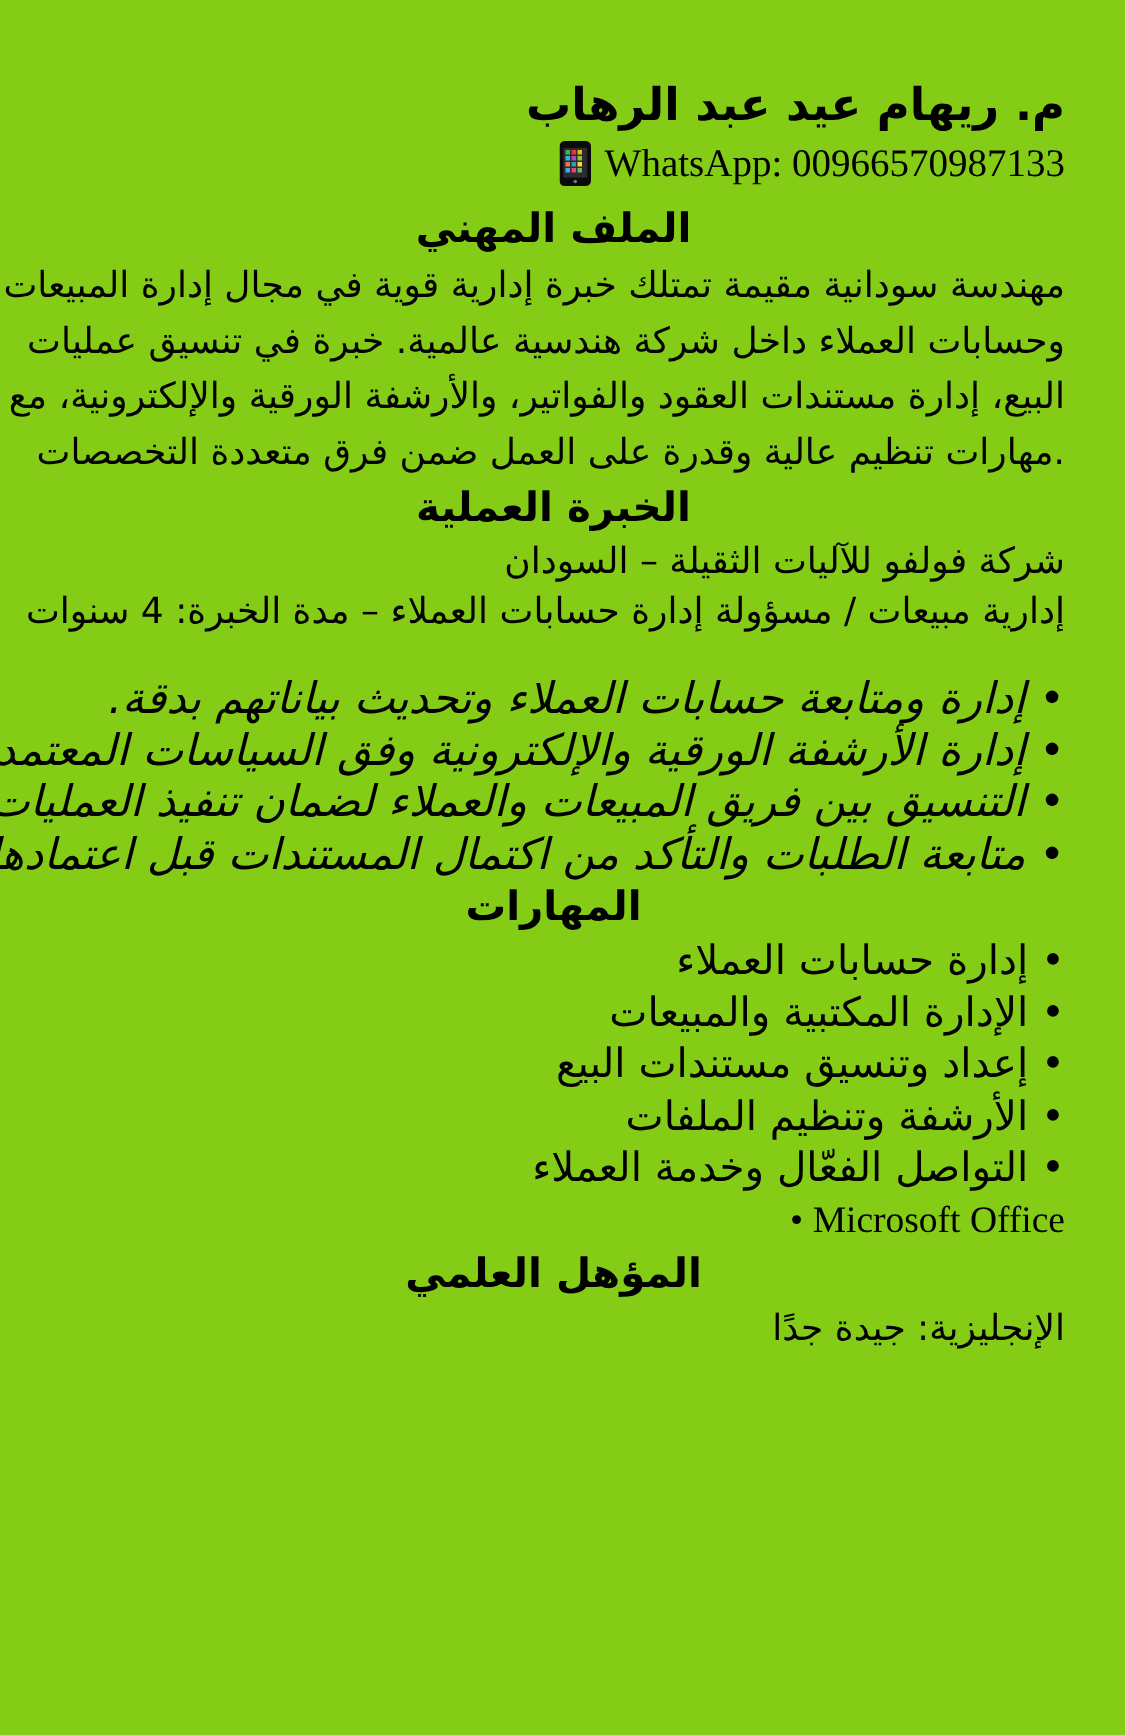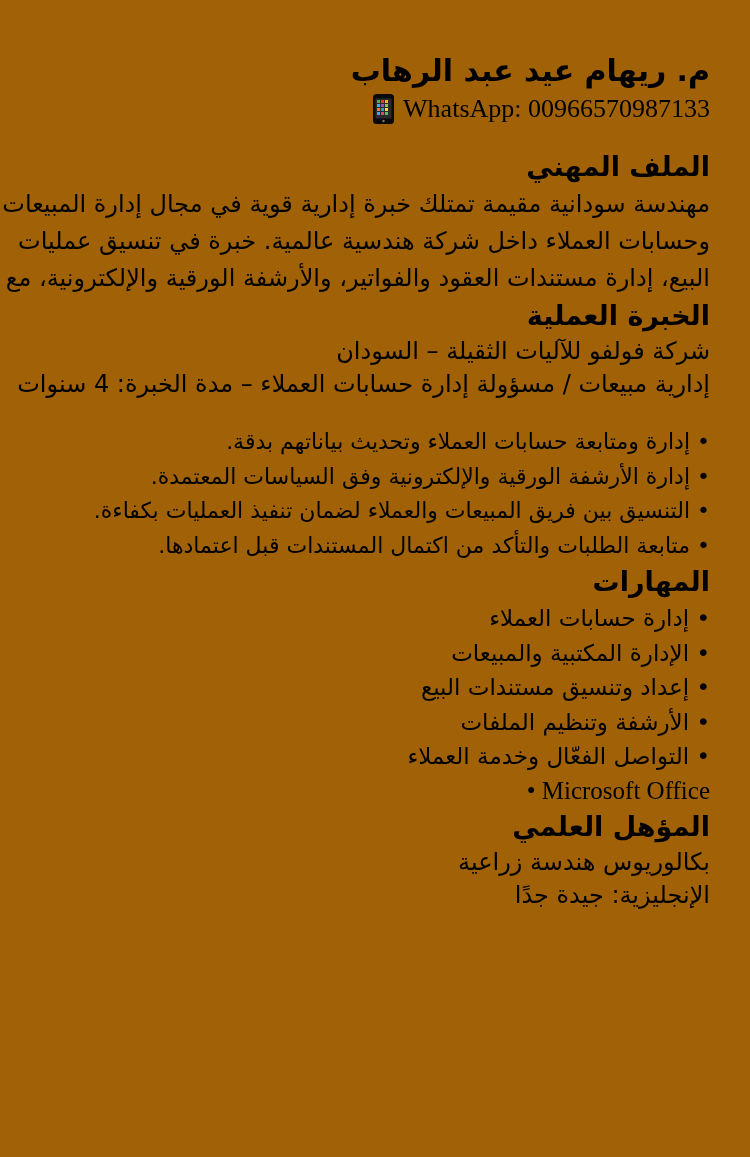--- a/index.html
+++ b/index.html
@@ -1,47 +1,47 @@
 <!DOCTYPE html>
 <html lang="ar"><head>
 <meta charset="utf-8">
 <style>
   html,body{margin:0;padding:0;background:#e9e9e9;}
   .page{
     position:relative;
     width:750px;height:1157px;
     margin:0 auto;
-    background:#a16207;
+    background:#84cc16;
     color:#000;
     font-family:"DejaVu Sans",sans-serif;
     box-sizing:border-box;
     padding:50px 40px 0 28px;
     overflow:hidden;
     direction:rtl;
     text-align:right;
   }
   .name{
     font-size:30px;font-weight:bold;line-height:42px;
     letter-spacing:0;
   }
   .wa-line{
     direction:ltr;
     display:flex;justify-content:flex-end;align-items:center;gap:9px;
     font-family:"Liberation Serif",serif;
     font-size:26px;line-height:34px;
-    margin-bottom:22px;
+    margin-bottom:8px;
   }
   .sec-title{
-    font-size:27px;font-weight:bold;line-height:38px;margin:0;padding:0;
+    font-size:27px;font-weight:bold;line-height:38px;margin:0;padding:0;text-align:center;
   }
   .pline{font-size:24px;line-height:37px;white-space:nowrap;}
   .subline{font-size:24px;line-height:33px;white-space:nowrap;}
   .xp-gap{height:24px;}
-  .blist .bitem{font-size:22px;line-height:34.5px;white-space:nowrap;}
-  .sklist .bitem{font-size:23px;line-height:34.5px;white-space:nowrap;}
+  .blist .bitem{font-size:29px;line-height:34.5px;white-space:nowrap;font-style:italic;}
+  .sklist .bitem{font-size:27px;line-height:34.5px;white-space:nowrap;}
   .sklist .bitem:last-child{font-family:"Liberation Serif",serif;font-size:25px;}
   .phone-svg{display:block;}
 </style>
 </head>
 <body>
 
 <div class="page">
 
   <div class="name">م. ريهام عيد عبد الرهاب</div>
 
@@ -66,20 +66,21 @@
       </svg>
     </span>
     <span>WhatsApp: 00966570987133</span>
   </div>
 
   <h2 class="sec-title">الملف المهني</h2>
   <div>
       <div class="pline">مهندسة سودانية مقيمة تمتلك خبرة إدارية قوية في مجال إدارة المبيعات</div>
       <div class="pline">وحسابات العملاء داخل شركة هندسية عالمية. خبرة في تنسيق عمليات</div>
       <div class="pline">البيع، إدارة مستندات العقود والفواتير، والأرشفة الورقية والإلكترونية، مع</div>
+      <div class="pline">.مهارات تنظيم عالية وقدرة على العمل ضمن فرق متعددة التخصصات</div>
     </div>
 
   <h2 class="sec-title">الخبرة العملية</h2>
   <div class="subline">شركة فولفو للآليات الثقيلة – السودان</div>
   <div class="subline">إدارية مبيعات / مسؤولة إدارة حسابات العملاء – مدة الخبرة: 4 سنوات</div>
   <div class="xp-gap"></div>
   <div class="blist">
       <div class="bitem">• إدارة ومتابعة حسابات العملاء وتحديث بياناتهم بدقة.</div>
       <div class="bitem">• إدارة الأرشفة الورقية والإلكترونية وفق السياسات المعتمدة.</div>
       <div class="bitem">• التنسيق بين فريق المبيعات والعملاء لضمان تنفيذ العمليات بكفاءة.</div>
@@ -90,19 +91,18 @@
   <div class="sklist">
       <div class="bitem">• إدارة حسابات العملاء</div>
       <div class="bitem">• الإدارة المكتبية والمبيعات</div>
       <div class="bitem">• إعداد وتنسيق مستندات البيع</div>
       <div class="bitem">• الأرشفة وتنظيم الملفات</div>
       <div class="bitem">• التواصل الفعّال وخدمة العملاء</div>
       <div class="bitem">Microsoft Office •</div>
     </div>
 
   <h2 class="sec-title">المؤهل العلمي</h2>
-  <div class="subline">بكالوريوس هندسة زراعية</div>
 
   <div>
       <div class="subline">الإنجليزية: جيدة جدًا</div>
     </div>
 
 </div>
 
 </body></html>

